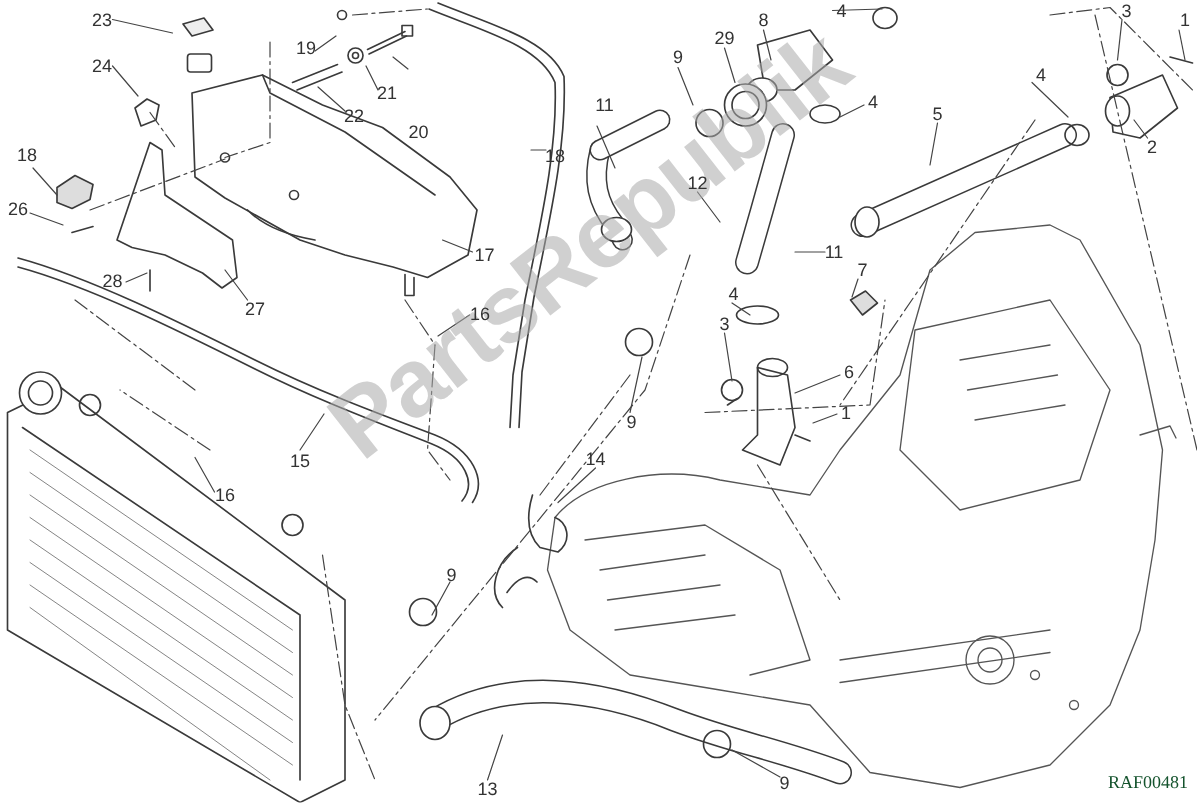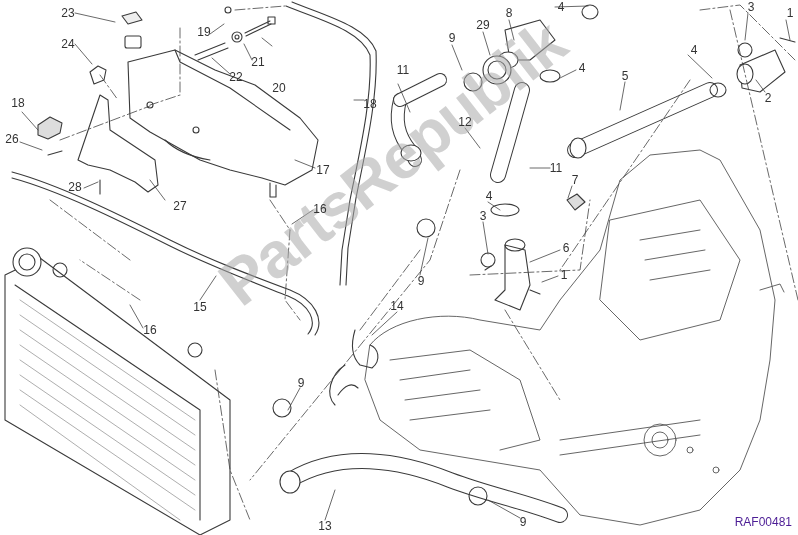--- a/index.html
+++ b/index.html
@@ -2,21 +2,21 @@
 <html><head>
 <meta charset="utf-8">
 <style>
   html, body { margin:0; padding:0; background:#ffffff; }
   body { width:798px; height:535px; overflow:hidden; position:relative;
          font-family:"Liberation Sans", sans-serif; }
   #stage { position:absolute; left:0; top:0; width:798px; height:535px; }
   svg { position:absolute; left:0; top:0; }
   .lbl { position:absolute; font-size:12px; color:#333333; line-height:12px;
          transform:translate(-50%,-50%); white-space:nowrap; }
-  .code { position:absolute; right:6px; bottom:6px; font-size:12px; color:#4c1d95; }
+  .code { position:absolute; right:6px; bottom:6px; font-size:12px; color:#14532d;font-family:Liberation Serif, serif; }
   .wm { position:absolute; left:205px; top:262px; font-size:64px; font-weight:bold;
         color:rgba(170,170,170,0.55); transform:rotate(-38deg); transform-origin:left top;
         white-space:nowrap; letter-spacing:-1px; }
 </style>
 </head>
 <body>
 
 <div id="stage">
   <svg width="798" height="535" viewBox="0 0 798 535" fill="none" stroke="#3a3a3a" stroke-width="1.1" stroke-linecap="round" stroke-linejoin="round">
 
@@ -228,19 +228,19 @@
       <div class="lbl" style="left: 323px; top: 170px;">17</div>
       <div class="lbl" style="left: 370px; top: 104px;">18</div>
       <div class="lbl" style="left: 204px; top: 32px;">19</div>
       <div class="lbl" style="left: 279px; top: 48px; margin-top: 40px;">20</div>
       <div class="lbl" style="left: 258px; top: 62px;">21</div>
       <div class="lbl" style="left: 236px; top: 77px;">22</div>
       <div class="lbl" style="left: 68px; top: 13px;">23</div>
       <div class="lbl" style="left: 68px; top: 44px; text-align: right;">24</div>
       <div class="lbl" style="left: 18px; top: 103px;">18</div>
       <div class="lbl" style="left: 12px; top: 139px;">26</div>
-      <div class="lbl" style="left: 180px; top: 206px;">27</div>
+      <div class="lbl" style="left: 170px; top: 206px;">27</div>
       <div class="lbl" style="left: 75px; top: 187px;">28</div>
       <div class="lbl" style="left: 483px; top: 25px;">29</div>
     </div>
 
   <div class="code">RAF00481</div>
 </div>
 
 </body></html>

